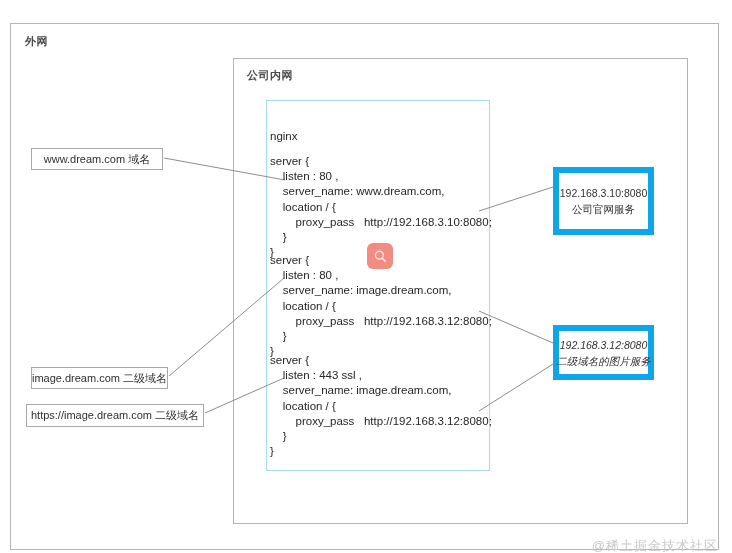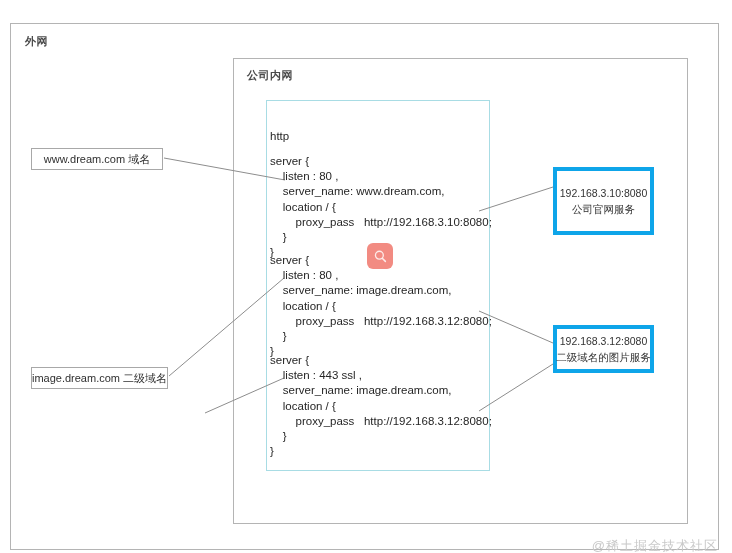--- a/index.html
+++ b/index.html
@@ -69,33 +69,33 @@
   }
   .cfg-title { top: 117px; }
   .cfg-b1 { top: 142px; }
   .cfg-b2 { top: 241px; }
   .cfg-b3 { top: 341px; }
 
   
   .sbox {
     position: absolute;
     box-sizing: border-box;
-    border: 4px solid #0ea5e9;
+    border: 6px solid #0ea5e9;
     background: #ffffff;
     display: flex;
     flex-direction: column;
     align-items: center;
     justify-content: center;
     font-size: 10.5px;
     line-height: 16px;
     color: #333333;
     text-align: center;
   }
   .sbox-top   { left: 553px; top: 155px; width: 101px; height: 68px; }
-  .sbox-bot   { left: 553px; top: 313px; width: 101px; height: 48px; }
+  .sbox-bot   { left: 553px; top: 313px; width: 101px; height: 55px; font-style: italic; }
   .sbox-line  { white-space: nowrap; }
 
   
   .tag {
     position: absolute;
     box-sizing: border-box;
     border: 1px solid #a8a8a8;
     background: #ffffff;
     display: flex;
     align-items: center;
@@ -160,21 +160,21 @@
 
     <line x1="164" y1="146" x2="285" y2="168" stroke="#8d8d8d" stroke-width="1"></line>
     <line x1="169" y1="364" x2="284" y2="266" stroke="#8d8d8d" stroke-width="1"></line>
     <line x1="205" y1="401" x2="284" y2="366" stroke="#8d8d8d" stroke-width="1"></line>
 
     <line x1="479" y1="199" x2="553" y2="175" stroke="#8d8d8d" stroke-width="1"></line>
     <line x1="479" y1="299" x2="553" y2="331" stroke="#8d8d8d" stroke-width="1"></line>
     <line x1="479" y1="399" x2="553" y2="352" stroke="#8d8d8d" stroke-width="1"></line>
   </svg>
 
-  <div class="cfg cfg-title">http</div>
+  <div class="cfg cfg-title">nginx</div>
   <div class="cfg cfg-b1">server {
     listen : 80 ,
     server_name: www.dream.com,
     location / {
         proxy_pass   http://192.168.3.10:8080;
     }
 }</div>
   <div class="cfg cfg-b2">server {
     listen : 80 ,
     server_name: image.dream.com,
@@ -196,20 +196,23 @@
       <line x1="9.9" y1="9.8" x2="13.2" y2="13.2" stroke="#fdebe9" stroke-width="1.6" stroke-linecap="round"></line>
     </svg>
   </div>
 
   <div class="tag tag-www">
     <span>www.dream.com  域名</span>
   </div>
   <div class="tag tag-img">
     <span>image.dream.com 二级域名</span>
   </div>
+  <div class="tag tag-https">
+    <span>https://image.dream.com 二级域名</span>
+  </div>
 
   <div class="sbox sbox-top">
     <span class="sbox-line">192.168.3.10:8080</span>
     <span class="sbox-line">公司官网服务</span>
   </div>
   <div class="sbox sbox-bot">
     <span class="sbox-line">192.168.3.12:8080</span>
     <span class="sbox-line">二级域名的图片服务</span>
   </div>
 

